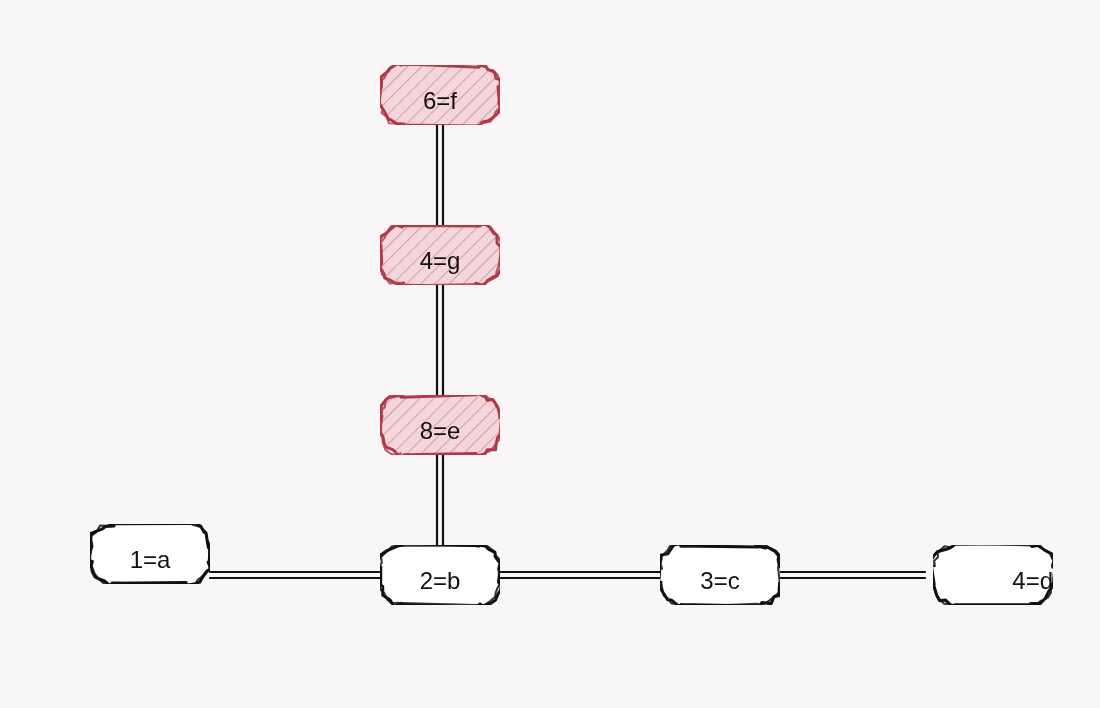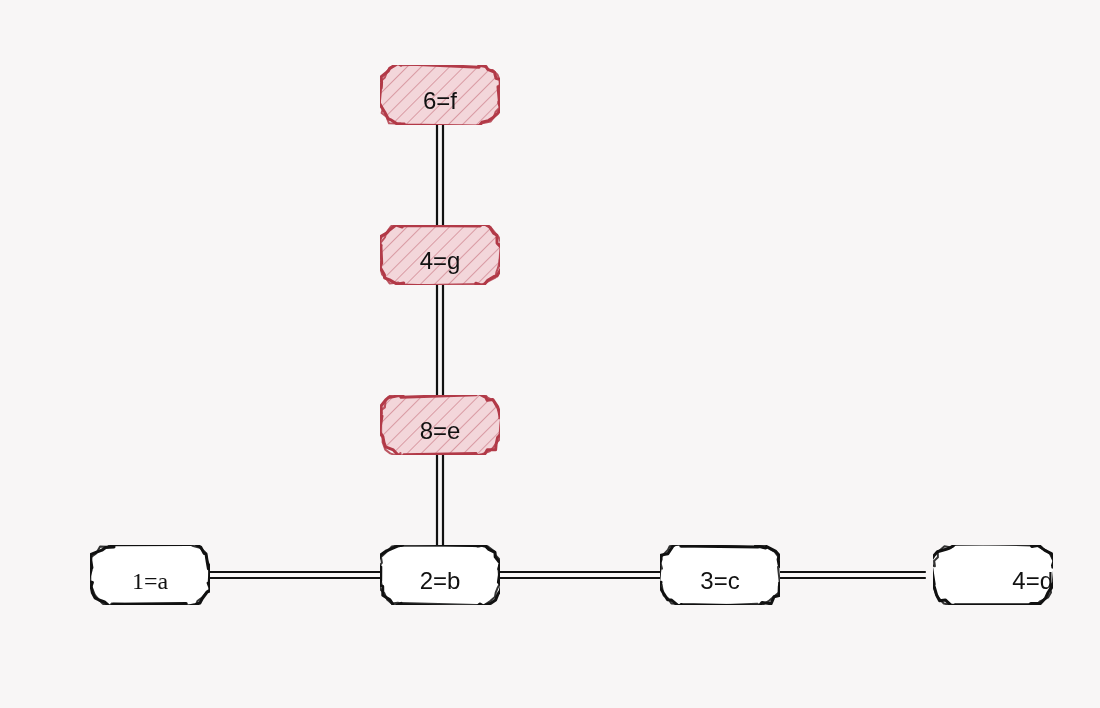--- a/index.html
+++ b/index.html
@@ -65,21 +65,21 @@
         <line x1="780" y1="578" x2="925" y2="578" stroke="#111111" stroke-width="2.2" stroke-linecap="round"></line>
         <line x1="437" y1="545" x2="437" y2="455" stroke="#111111" stroke-width="2.2" stroke-linecap="round"></line>
         <line x1="443" y1="545" x2="443" y2="455" stroke="#111111" stroke-width="2.2" stroke-linecap="round"></line>
         <line x1="437" y1="395" x2="437" y2="285" stroke="#111111" stroke-width="2.2" stroke-linecap="round"></line>
         <line x1="443" y1="395" x2="443" y2="285" stroke="#111111" stroke-width="2.2" stroke-linecap="round"></line>
         <line x1="437" y1="225" x2="437" y2="125" stroke="#111111" stroke-width="2.2" stroke-linecap="round"></line>
         <line x1="443" y1="225" x2="443" y2="125" stroke="#111111" stroke-width="2.2" stroke-linecap="round"></line>
       </g>
   </svg>
   <div id="nodes-layer">
-      <div class="node" style="left: 150px; top: 575px; font-family: Liberation Serif, serif;">
+      <div class="node" style="left: 150px; top: 554px;">
         <svg class="wobble" viewBox="0 0 120 60">
           <path d="M20.9 -0.3 L100.3 -0.4 L98.9 -1.7 L105.5 -0.8 L110.9 2.4 L114.1 8.4 L116.0 8.7 L117.2 16.7 L118.4 23.7 L120.2 20.6 L119.2 37.5 L118.1 38.0 L121.0 45.6 L117.1 47.0 L112.3 53.5 L109.9 58.0 L104.5 59.8 L96.2 61.6 L96.2 58.5 L23.1 59.3 L20.6 62.1 L14.5 57.0 L9.0 55.0 L5.0 52.9 L2.4 47.9 L1.1 41.3 L2.4 37.5 L-1.9 36.3 L1.9 22.0 L1.9 22.7 L0.8 15.2 L1.0 9.3 L5.3 7.7 L11.9 5.2 L15.6 2.6 L24.0 1.9 Z" fill="#ffffff" stroke="#111111" stroke-width="3" stroke-linejoin="round"></path>
           <path d="M21.4 -0.1 L99.1 -1.3 L98.6 -1.4 L103.3 1.0 L109.9 2.7 L115.2 7.3 L116.7 12.6 L117.3 16.2 L119.4 20.2 L119.0 21.7 L119.8 38.3 L121.4 38.2 L119.3 44.4 L116.5 47.7 L112.8 52.0 L107.4 56.1 L105.5 61.1 L98.3 60.4 L96.0 61.3 L21.6 58.5 L20.1 61.0 L16.8 60.9 L12.6 58.6 L6.7 52.3 L4.7 49.6 L2.5 44.0 L0.3 38.2 L0.3 37.9 L0.3 20.2 L-1.8 20.5 L0.3 16.7 L1.0 12.1 L6.1 8.4 L10.1 1.4 L17.4 1.8 L22.5 -1.7 Z" fill="none" stroke="#111111" stroke-width="2" stroke-linejoin="round" opacity="0.85"></path>
         </svg>
         <span class="label">1=a</span>
       </div>
       <div class="node" style="left: 440px; top: 575px;">
         <svg class="wobble" viewBox="0 0 120 60">
           <path d="M20.9 -2.0 L99.3 0.8 L97.3 -0.6 L105.6 1.2 L108.8 4.3 L115.0 7.4 L115.2 11.9 L120.0 18.0 L118.8 24.2 L120.6 21.6 L118.4 37.2 L121.4 40.4 L120.2 46.0 L118.1 48.8 L115.6 55.0 L110.5 58.4 L103.3 61.0 L100.0 59.0 L96.2 62.2 L19.6 59.5 L21.2 58.4 L14.1 61.3 L10.1 55.0 L8.7 53.9 L2.8 50.2 L2.7 41.4 L-0.7 39.8 L0.7 35.7 L0.8 21.8 L-2.2 20.4 L-1.5 14.8 L1.0 9.7 L6.6 5.8 L12.3 3.3 L17.6 1.1 L22.7 0.0 Z" fill="#ffffff" stroke="#111111" stroke-width="3" stroke-linejoin="round"></path>
           <path d="M21.4 0.7 L98.7 0.6 L97.3 1.5 L105.7 0.6 L108.3 1.7 L114.8 6.9 L115.5 10.1 L121.2 16.4 L119.3 20.9 L118.5 23.8 L119.7 39.6 L120.2 37.9 L117.4 43.3 L115.7 47.6 L114.9 52.1 L109.9 56.2 L103.6 60.6 L99.0 60.4 L96.6 60.0 L20.3 58.1 L22.2 59.3 L17.9 57.8 L12.0 58.6 L7.3 54.8 L4.2 48.0 L0.5 44.7 L-1.0 38.8 L1.5 39.3 L-1.5 21.6 L-1.9 22.1 L1.9 17.8 L1.0 12.1 L7.0 6.6 L11.9 1.4 L17.6 0.6 L21.6 1.0 Z" fill="none" stroke="#111111" stroke-width="2" stroke-linejoin="round" opacity="0.85"></path>

